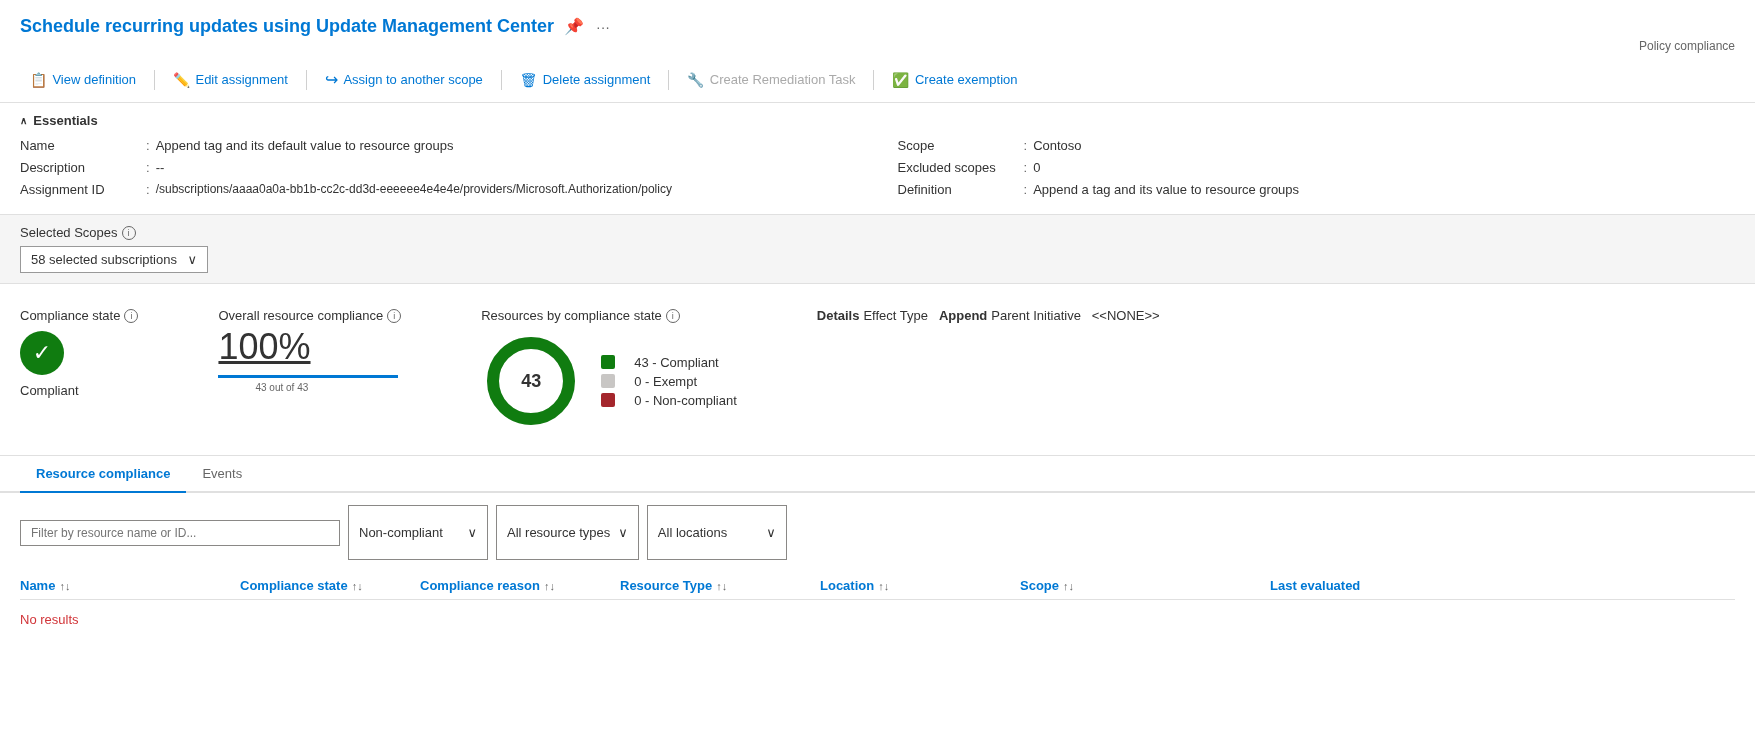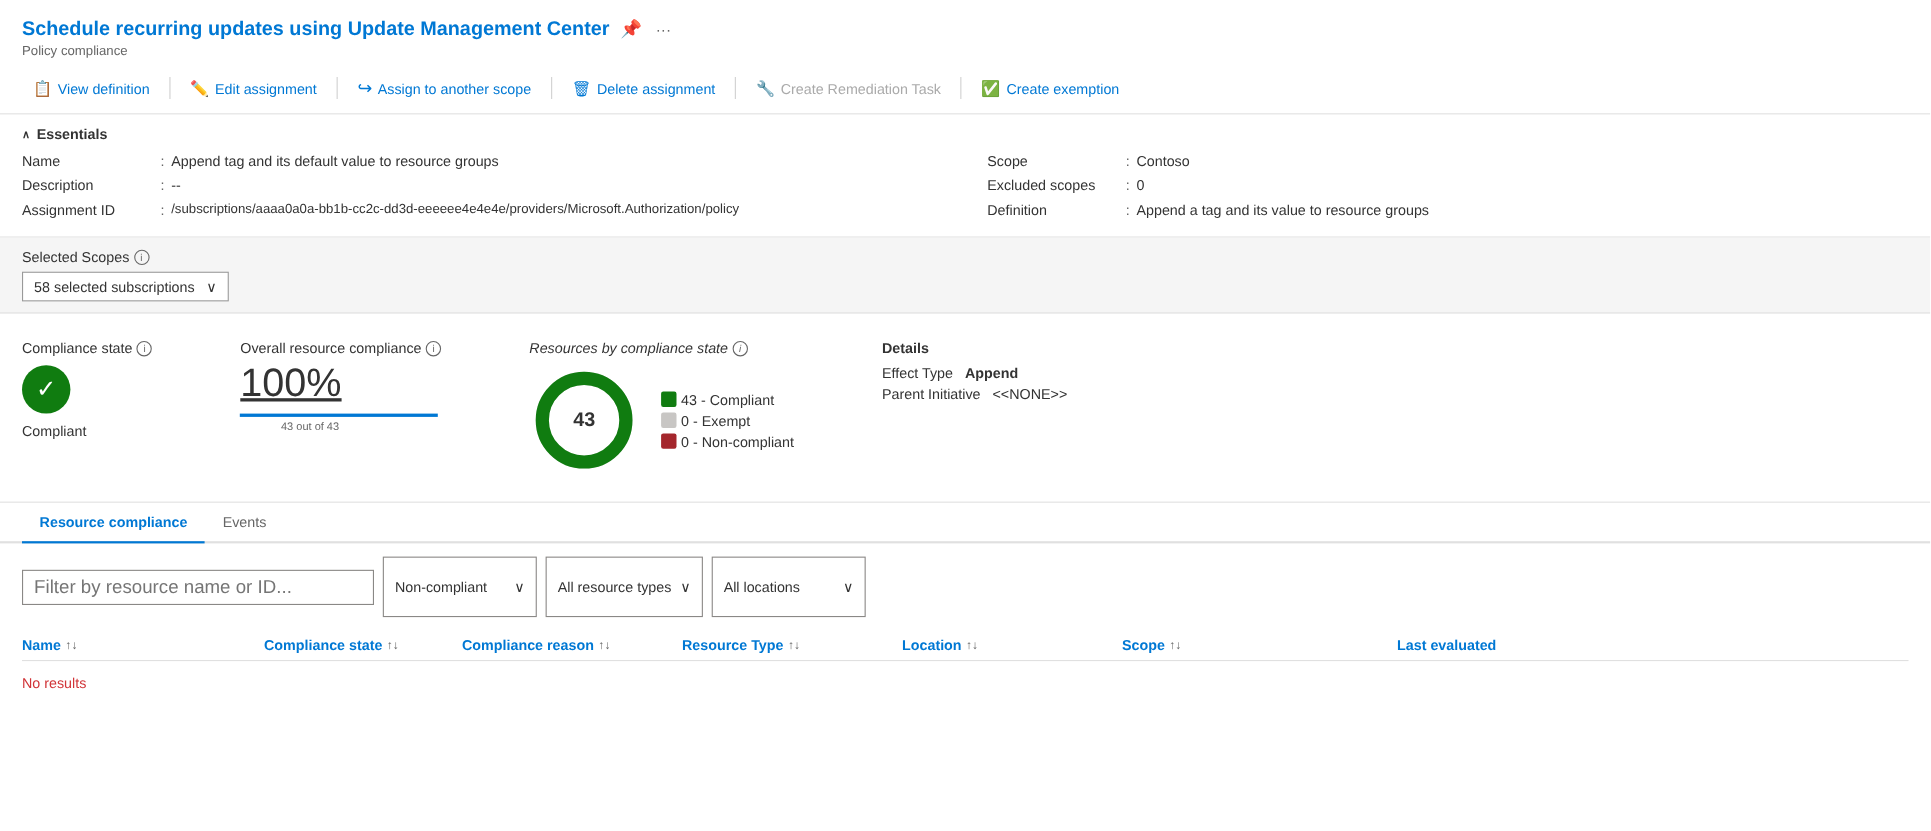--- a/index.html
+++ b/index.html
@@ -3,21 +3,21 @@
   <meta charset="utf-8">
   <style>
     * { box-sizing: border-box; margin: 0; padding: 0; }
     body { font-family: 'Segoe UI', sans-serif; font-size: 13px; color: #333; background: #fff; }
 
     .page { width: 1755px; min-height: 755px; background: #fff; overflow: hidden; }
 
     
     .page-header { padding: 16px 20px 4px 20px; }
     .page-title { font-size: 18px; color: #0078d4; font-weight: 600; }
-    .page-subtitle { font-size: 12px; color: #666; margin-top: 2px; }
+    .page-subtitle { font-size: 12px; color: #666; margin-top: 2px; text-align: right; }
 
     
     .toolbar { display: flex; align-items: center; padding: 8px 20px; border-bottom: 1px solid #e0e0e0; gap: 4px; }
     .toolbar-btn { display: flex; align-items: center; gap: 5px; padding: 5px 10px; background: none; border: none; cursor: pointer; color: #0078d4; font-size: 13px; border-radius: 2px; }
     .toolbar-btn.disabled { color: #aaa; cursor: default; }
     .toolbar-btn .btn-icon { font-size: 14px; }
     .toolbar-separator { width: 1px; height: 20px; background: #d0d0d0; margin: 0 4px; }
 
     
     .essentials-section { padding: 10px 20px; border-bottom: 1px solid #e0e0e0; }
@@ -47,43 +47,43 @@
 
     
     .overall-compliance { display: flex; flex-direction: column; gap: 4px; min-width: 180px; }
     .overall-header { font-size: 13px; color: #333; display: flex; align-items: center; gap: 4px; }
     .overall-percent { font-size: 36px; color: #333; font-weight: 300; line-height: 1.1; text-decoration: underline; }
     .overall-count { font-size: 10px; color: #666; margin-left: 37px; }
     .compliance-bar { width: 180px; height: 3px; background: #0078d4; margin-top: 4px; }
 
     
     .donut-section { display: flex; flex-direction: column; gap: 8px; }
-    .donut-header { font-size: 13px; color: #333; display: flex; align-items: center; gap: 4px; font-style: italic; }
+    .donut-header { font-size: 13px; color: #333; display: flex; align-items: center; gap: 4px; }
     .donut-content { display: flex; align-items: center; gap: 20px; }
     .donut-chart { position: relative; width: 100px; height: 100px; }
     .donut-chart svg { width: 100px; height: 100px; }
     .donut-center { position: absolute; top: 50%; left: 50%; transform: translate(-50%, -50%); font-size: 18px; font-weight: 600; color: #333; }
     .donut-legend { display: flex; flex-direction: column; gap: 4px; }
-    .legend-item { display: flex; align-items: center; gap: 4px; font-size: 13px; }
+    .legend-item { display: flex; align-items: center; gap: 19px; font-size: 13px; }
     .legend-color { width: 14px; height: 14px; border-radius: 2px; }
 
     
-    .details-section { display: flex; flex-direction: column; gap: 4px; }
+    .details-section { display: flex; flex-direction: row; gap: 4px; }
     .details-title { font-size: 13px; font-weight: 600; color: #333; margin-bottom: 4px; }
     .details-row { font-size: 13px; color: #333; }
     .details-row strong { font-weight: 700; }
 
     
     .tabs-section { padding: 0 20px; border-bottom: 2px solid #e0e0e0; display: flex; gap: 0; }
     .tab { padding: 10px 16px; font-size: 13px; cursor: pointer; border-bottom: 2px solid transparent; margin-bottom: -2px; color: #666; }
     .tab.active { border-bottom: 2px solid #0078d4; color: #0078d4; font-weight: 600; }
 
     
     .filters-row { display: flex; align-items: center; gap: 8px; padding: 12px 20px; }
-    .filter-input { border: 1px solid #8a8886; padding: 5px 10px; font-size: 17px; width: 320px; color: #666; }
+    .filter-input { border: 1px solid #8a8886; padding: 5px 10px; font-size: 12px; width: 320px; color: #666; }
     .filter-dropdown { border: 1px solid #8a8886; padding: 19px 10px; font-size: 13px; display: flex; align-items: center; gap: 8px; cursor: pointer; min-width: 140px; justify-content: space-between; }
 
     
     .table-section { padding: 0 20px; }
     .table-header { display: grid; grid-template-columns: 220px 180px 200px 200px 200px 250px 1fr; border-bottom: 1px solid #e0e0e0; padding: 6px 0; }
     .th { font-size: 13px; color: #0078d4; font-weight: 600; display: flex; align-items: center; gap: 4px; cursor: pointer; }
     .sort-icon { color: #666; font-size: 11px; }
     .no-results { padding: 12px 0; font-size: 13px; color: #d13438; }
   </style>
 </head>

